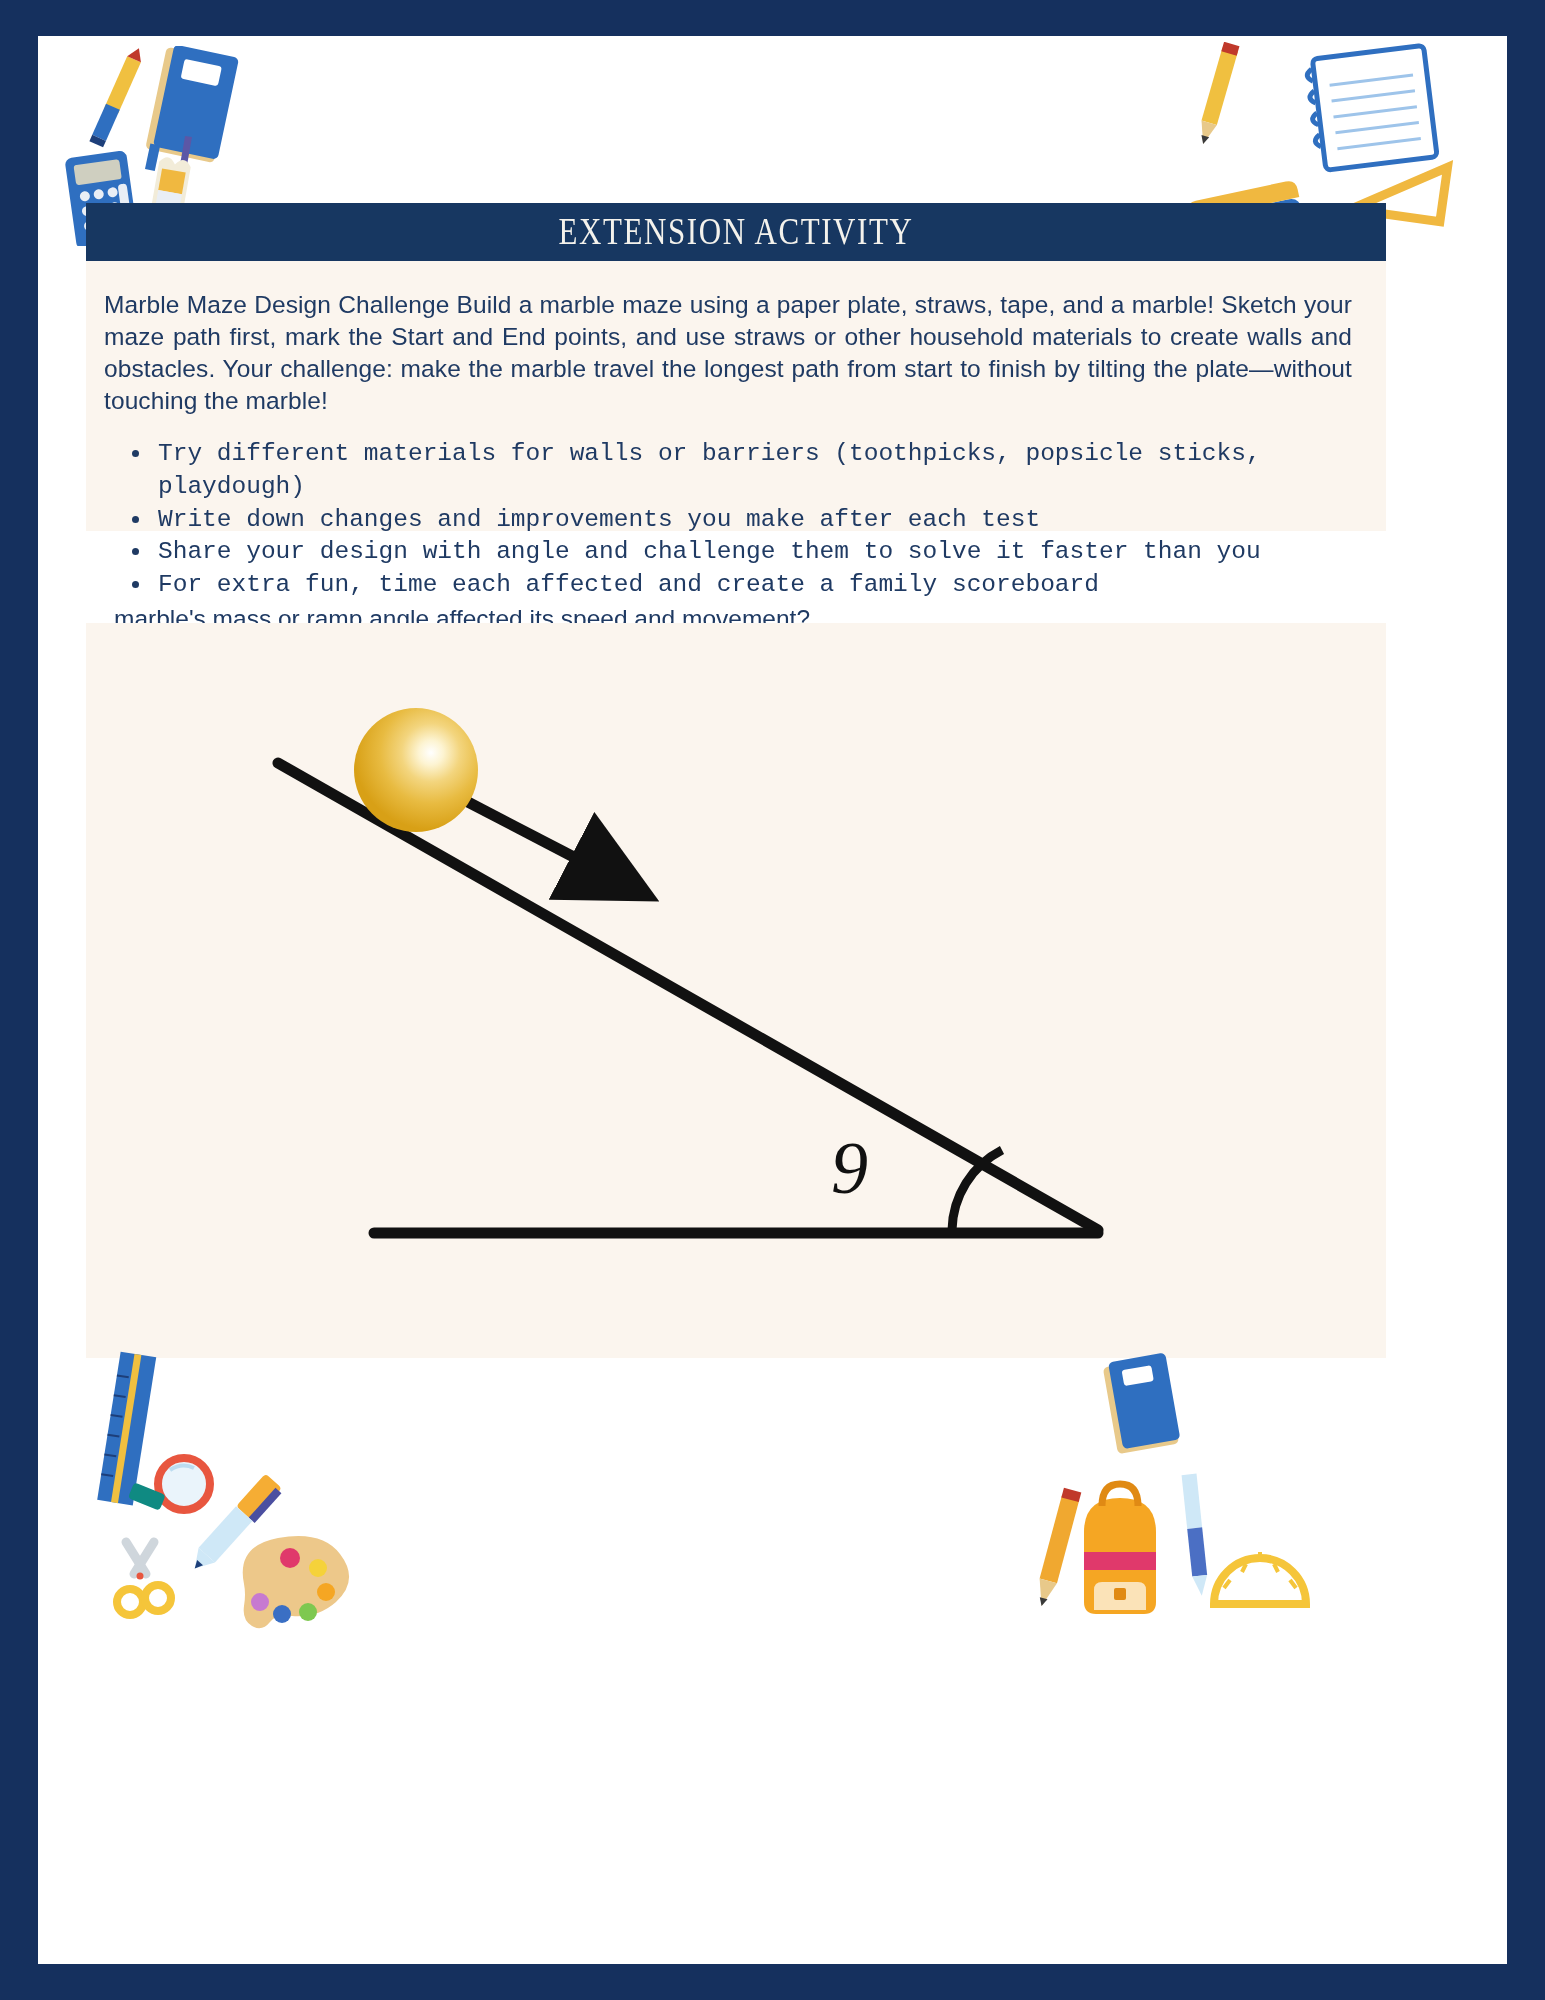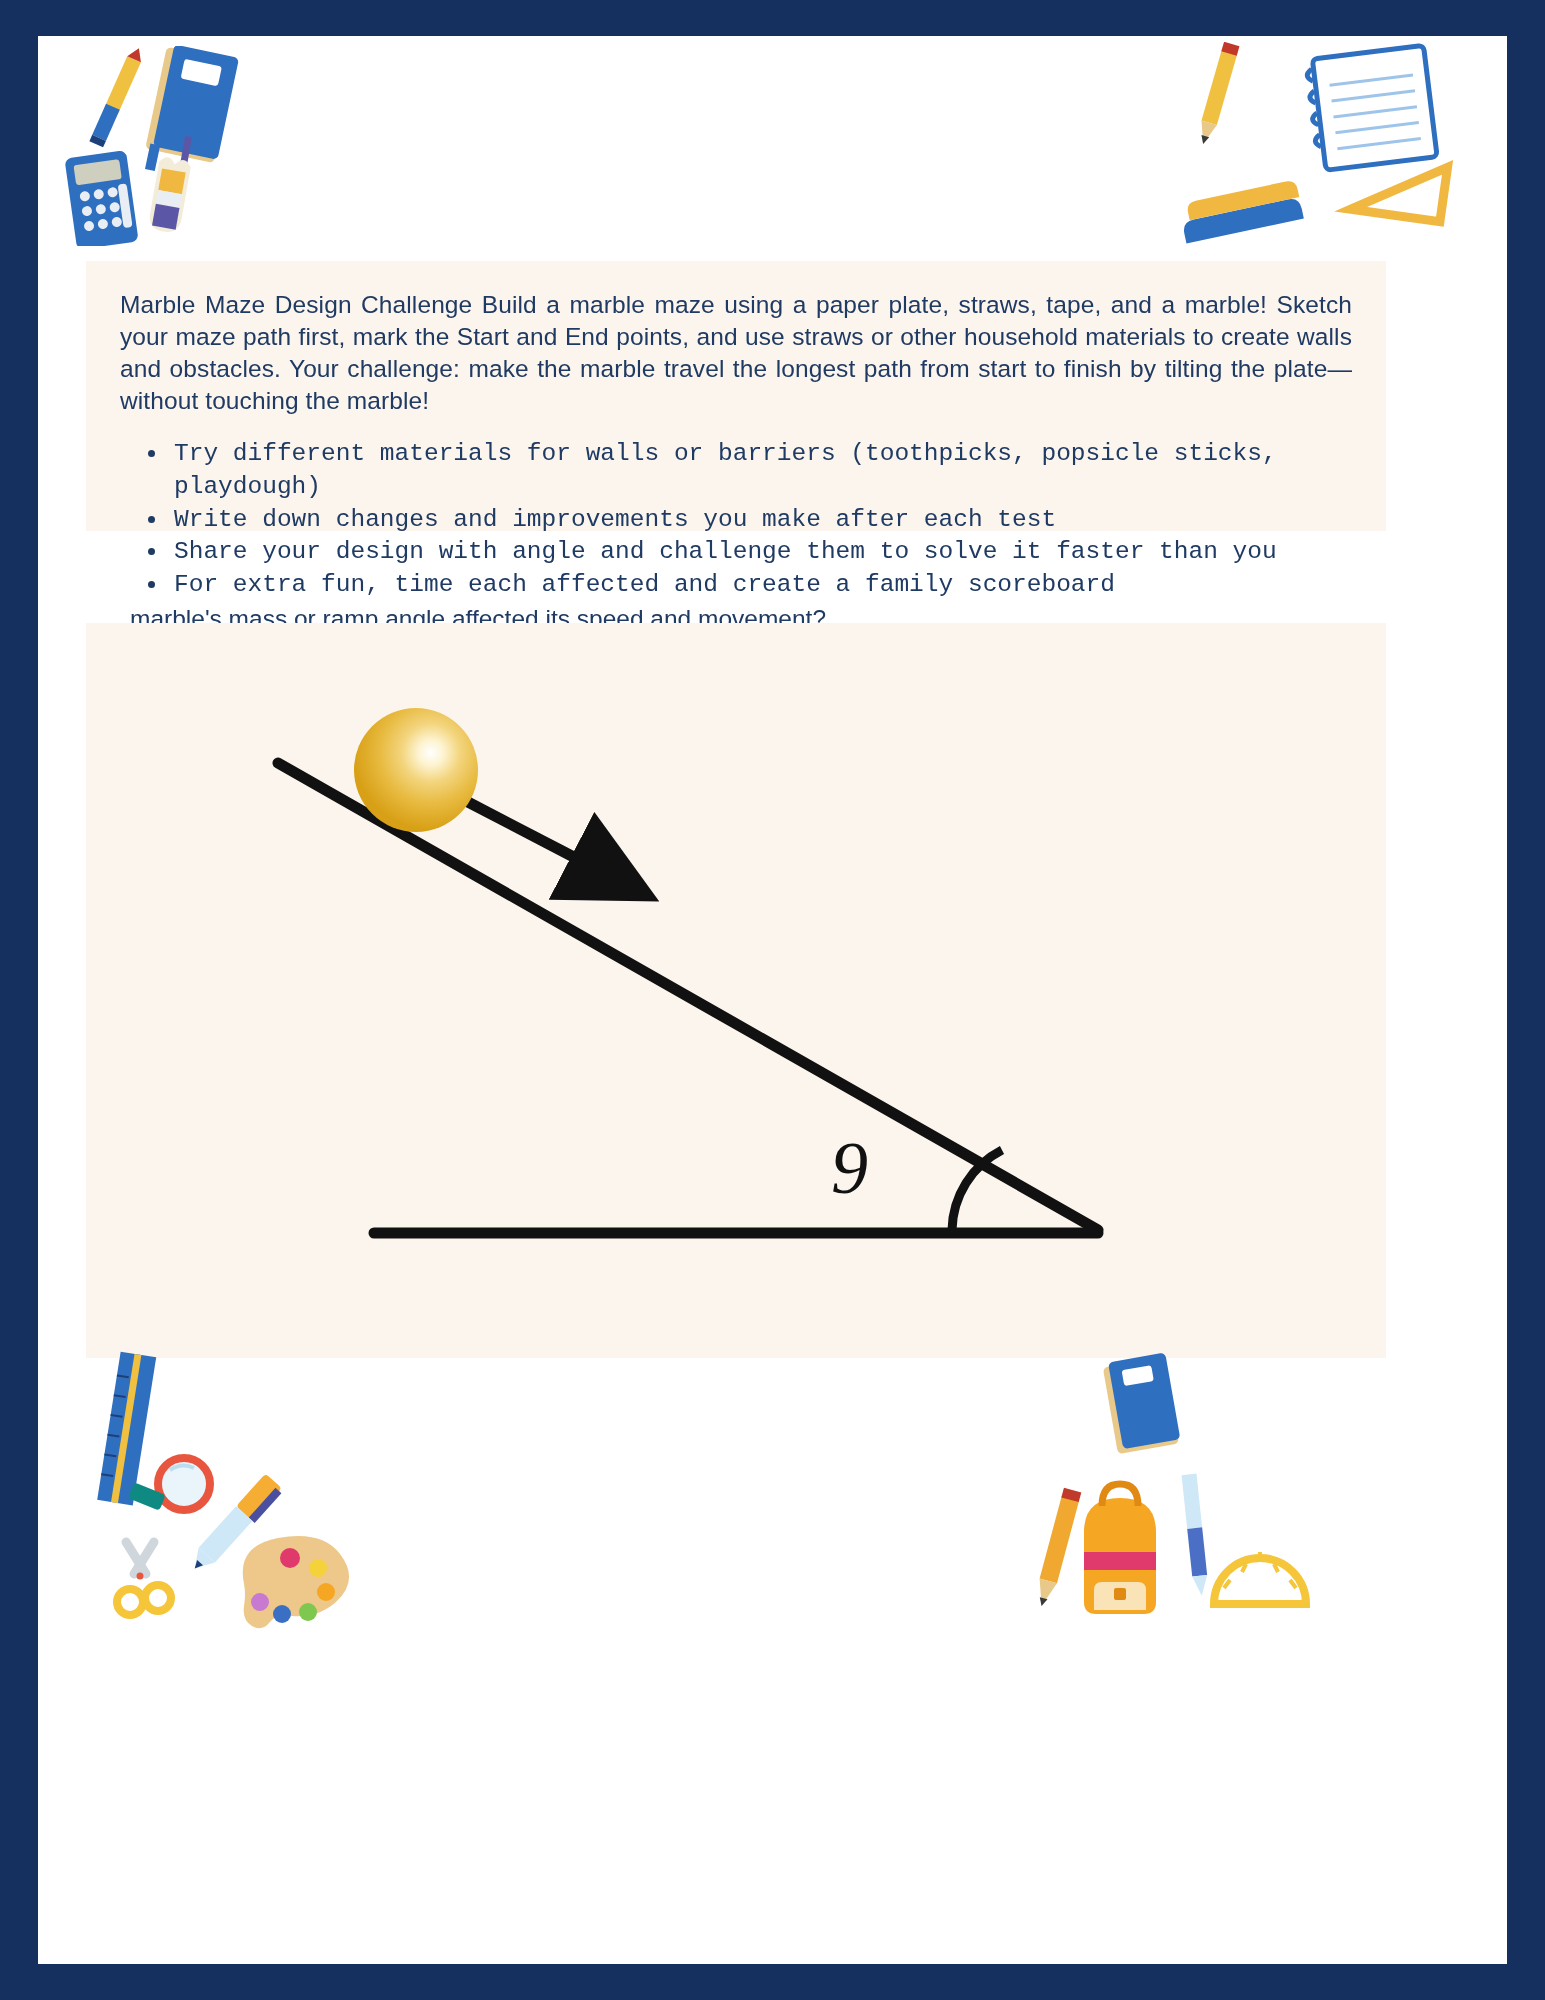--- a/index.html
+++ b/index.html
@@ -81,21 +81,21 @@
   
   .panel {
     position: absolute;
     background: #fbf5ee;
   }
   #panel-extension {
     left: 48px;
     top: 225px;
     width: 1300px;
     height: 270px;
-    padding: 28px 34px 10px 34px;
+    padding: 28px 34px 10px 18px;
   }
   #panel-diagram {
     left: 48px;
     top: 587px;
     width: 1300px;
     height: 735px;
   }
 
   
   #intro-paragraph {
@@ -211,20 +211,23 @@
         <polygon points="196,175 286,120 286,175" fill="none" stroke="#f0b840" stroke-width="9"></polygon>
       </g>
 
       <g transform="rotate(-12 80 165)">
         <path d="M34 168 h96 q12 0 12 12 v10 h-120 v-10 q0 -12 12 -12z" fill="#2f6fc0"></path>
         <path d="M40 150 h92 q10 0 10 10 v8 h-112 v-8 q0 -10 10 -10z" fill="#f0b840"></path>
       </g>
     </svg>
 
 
+    <div class="banner" id="banner-extension">
+      <span>EXTENSION ACTIVITY</span>
+    </div>
 
     <div class="panel" id="panel-extension">
       <p id="intro-paragraph">Marble Maze Design Challenge Build a marble maze using a paper plate, straws, tape, and a marble! Sketch your maze path first, mark the Start and End points, and use straws or other household materials to create walls and obstacles. Your challenge: make the marble travel the longest path from start to finish by tilting the plate—without touching the marble!</p>
 
       <ul id="bullet-list">
         <li>Try different materials for walls or barriers (toothpicks, popsicle sticks, playdough)</li>
         <li>Write down changes and improvements you make after each test</li>
         <li>Share your design with angle and challenge them to solve it faster than you</li>
         <li>For extra fun, time each affected and create a family scoreboard</li>
       </ul>

